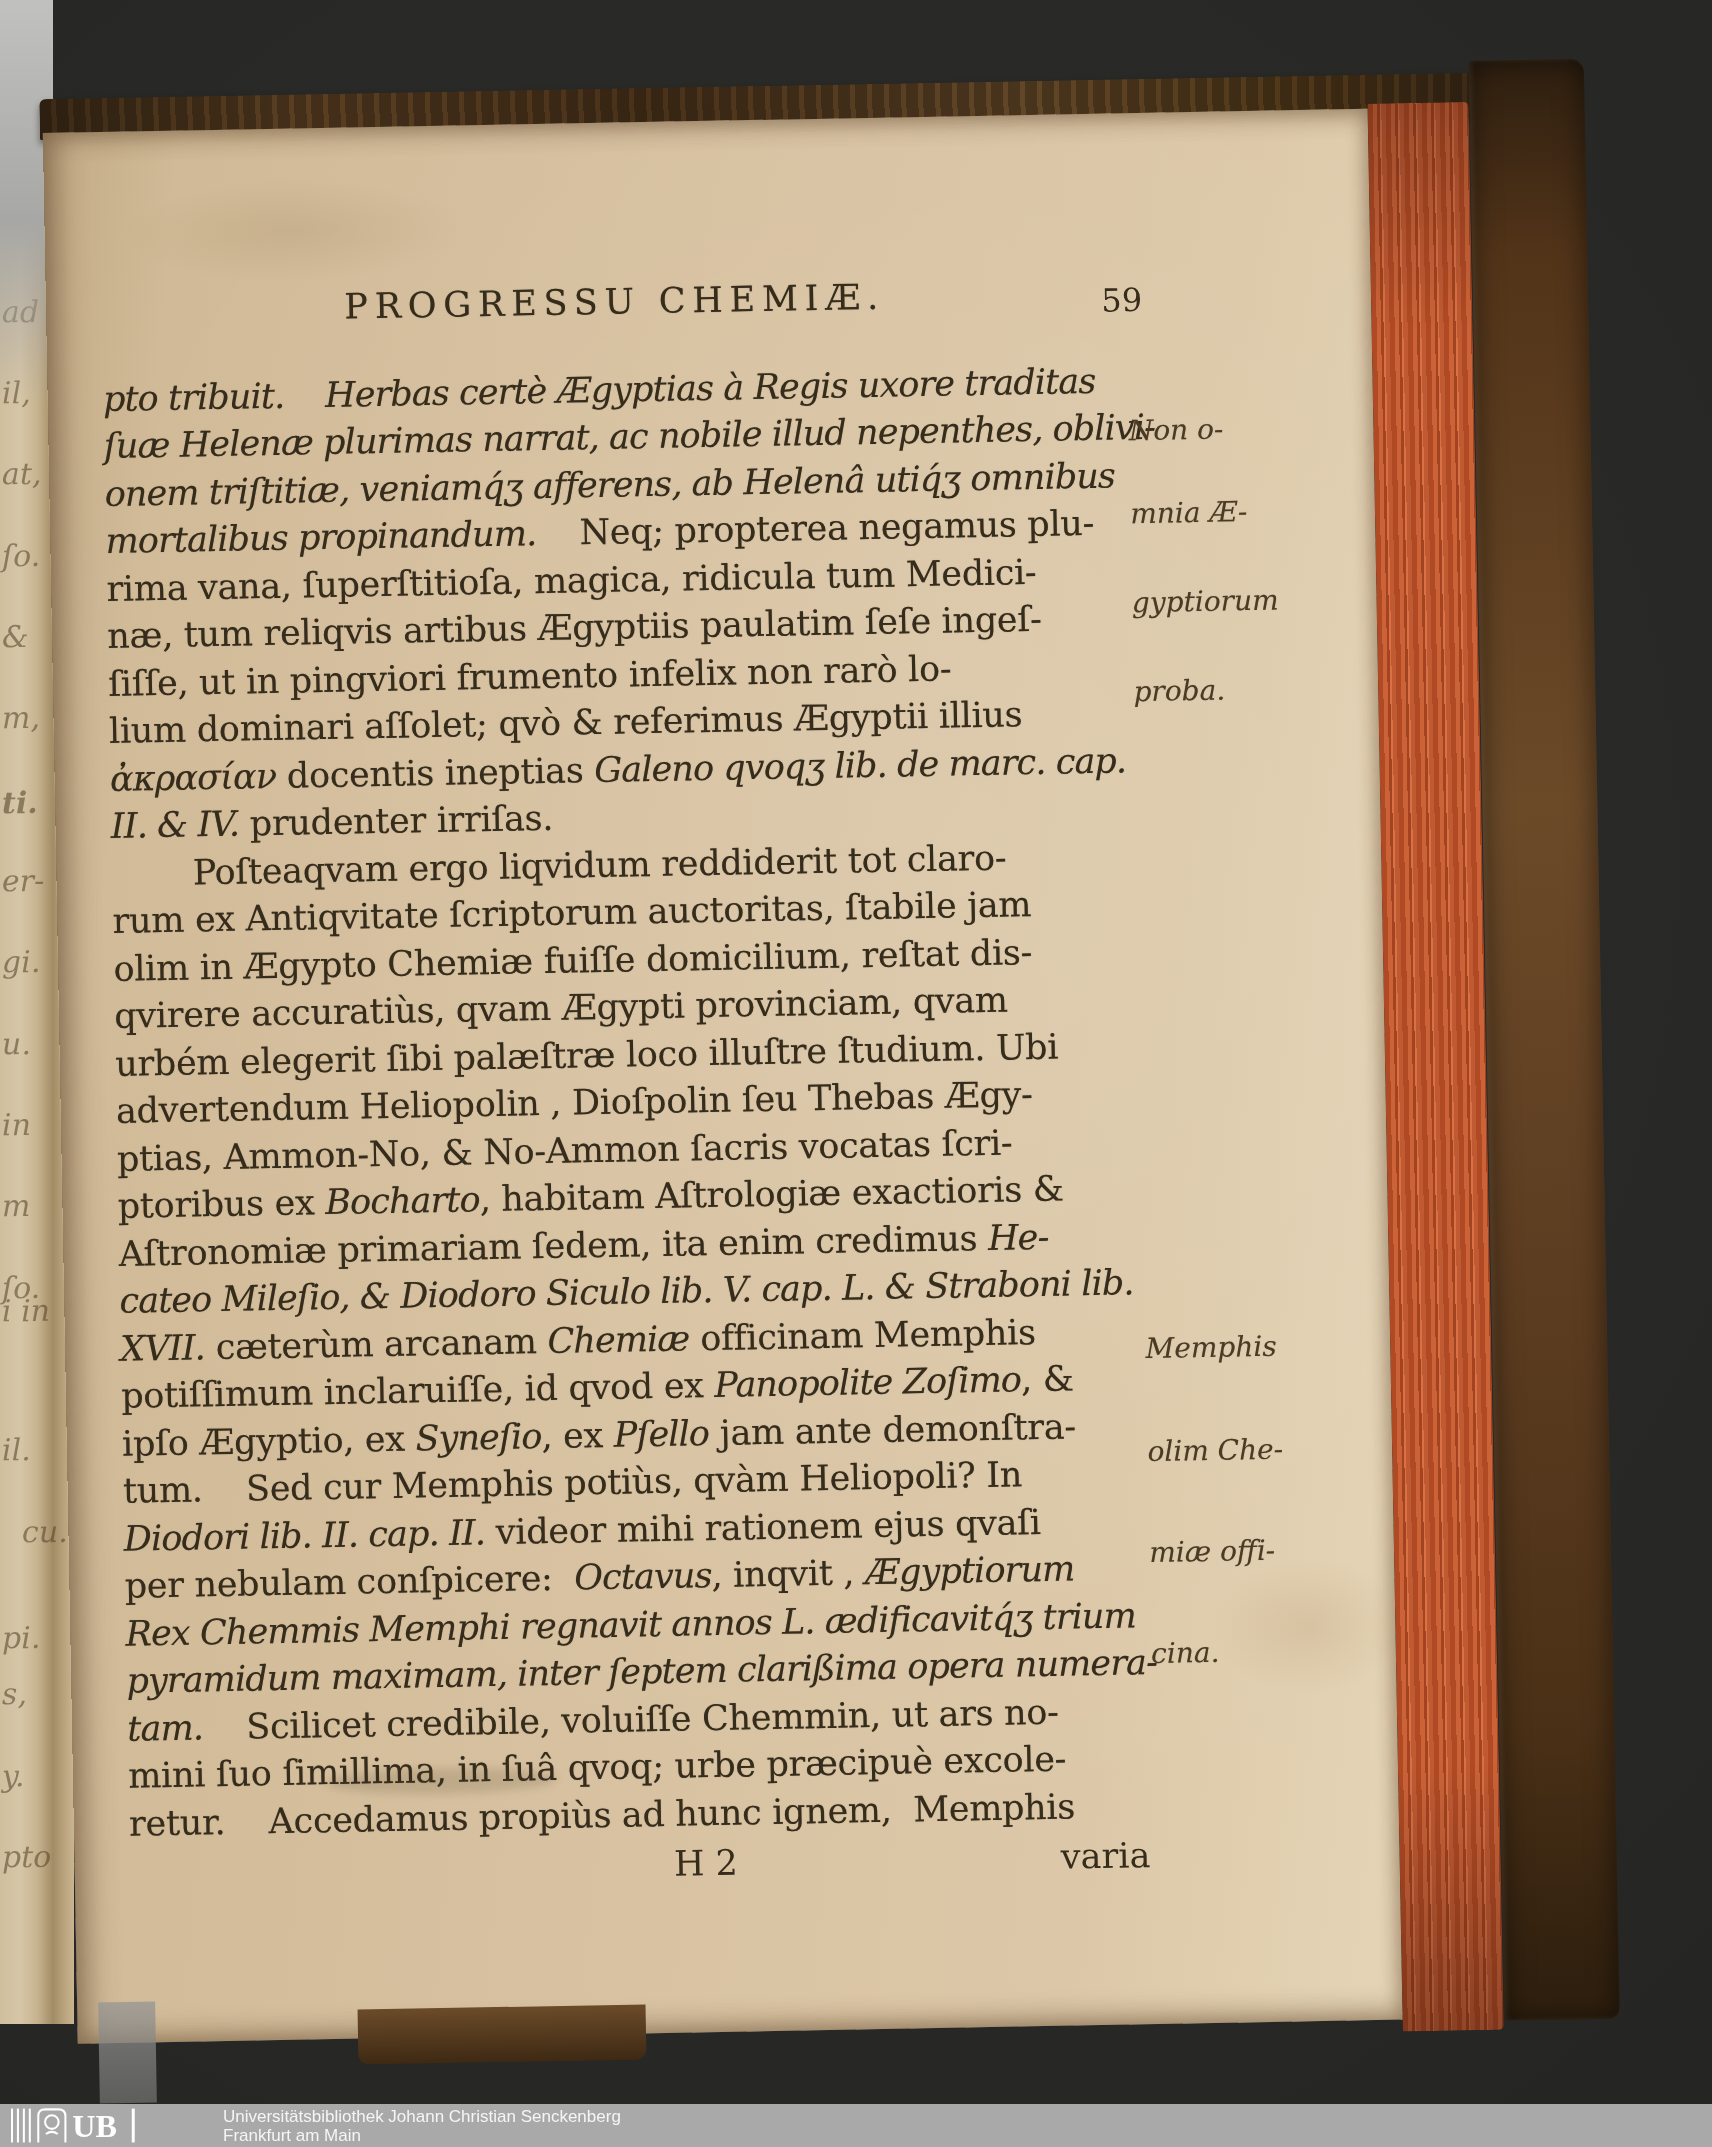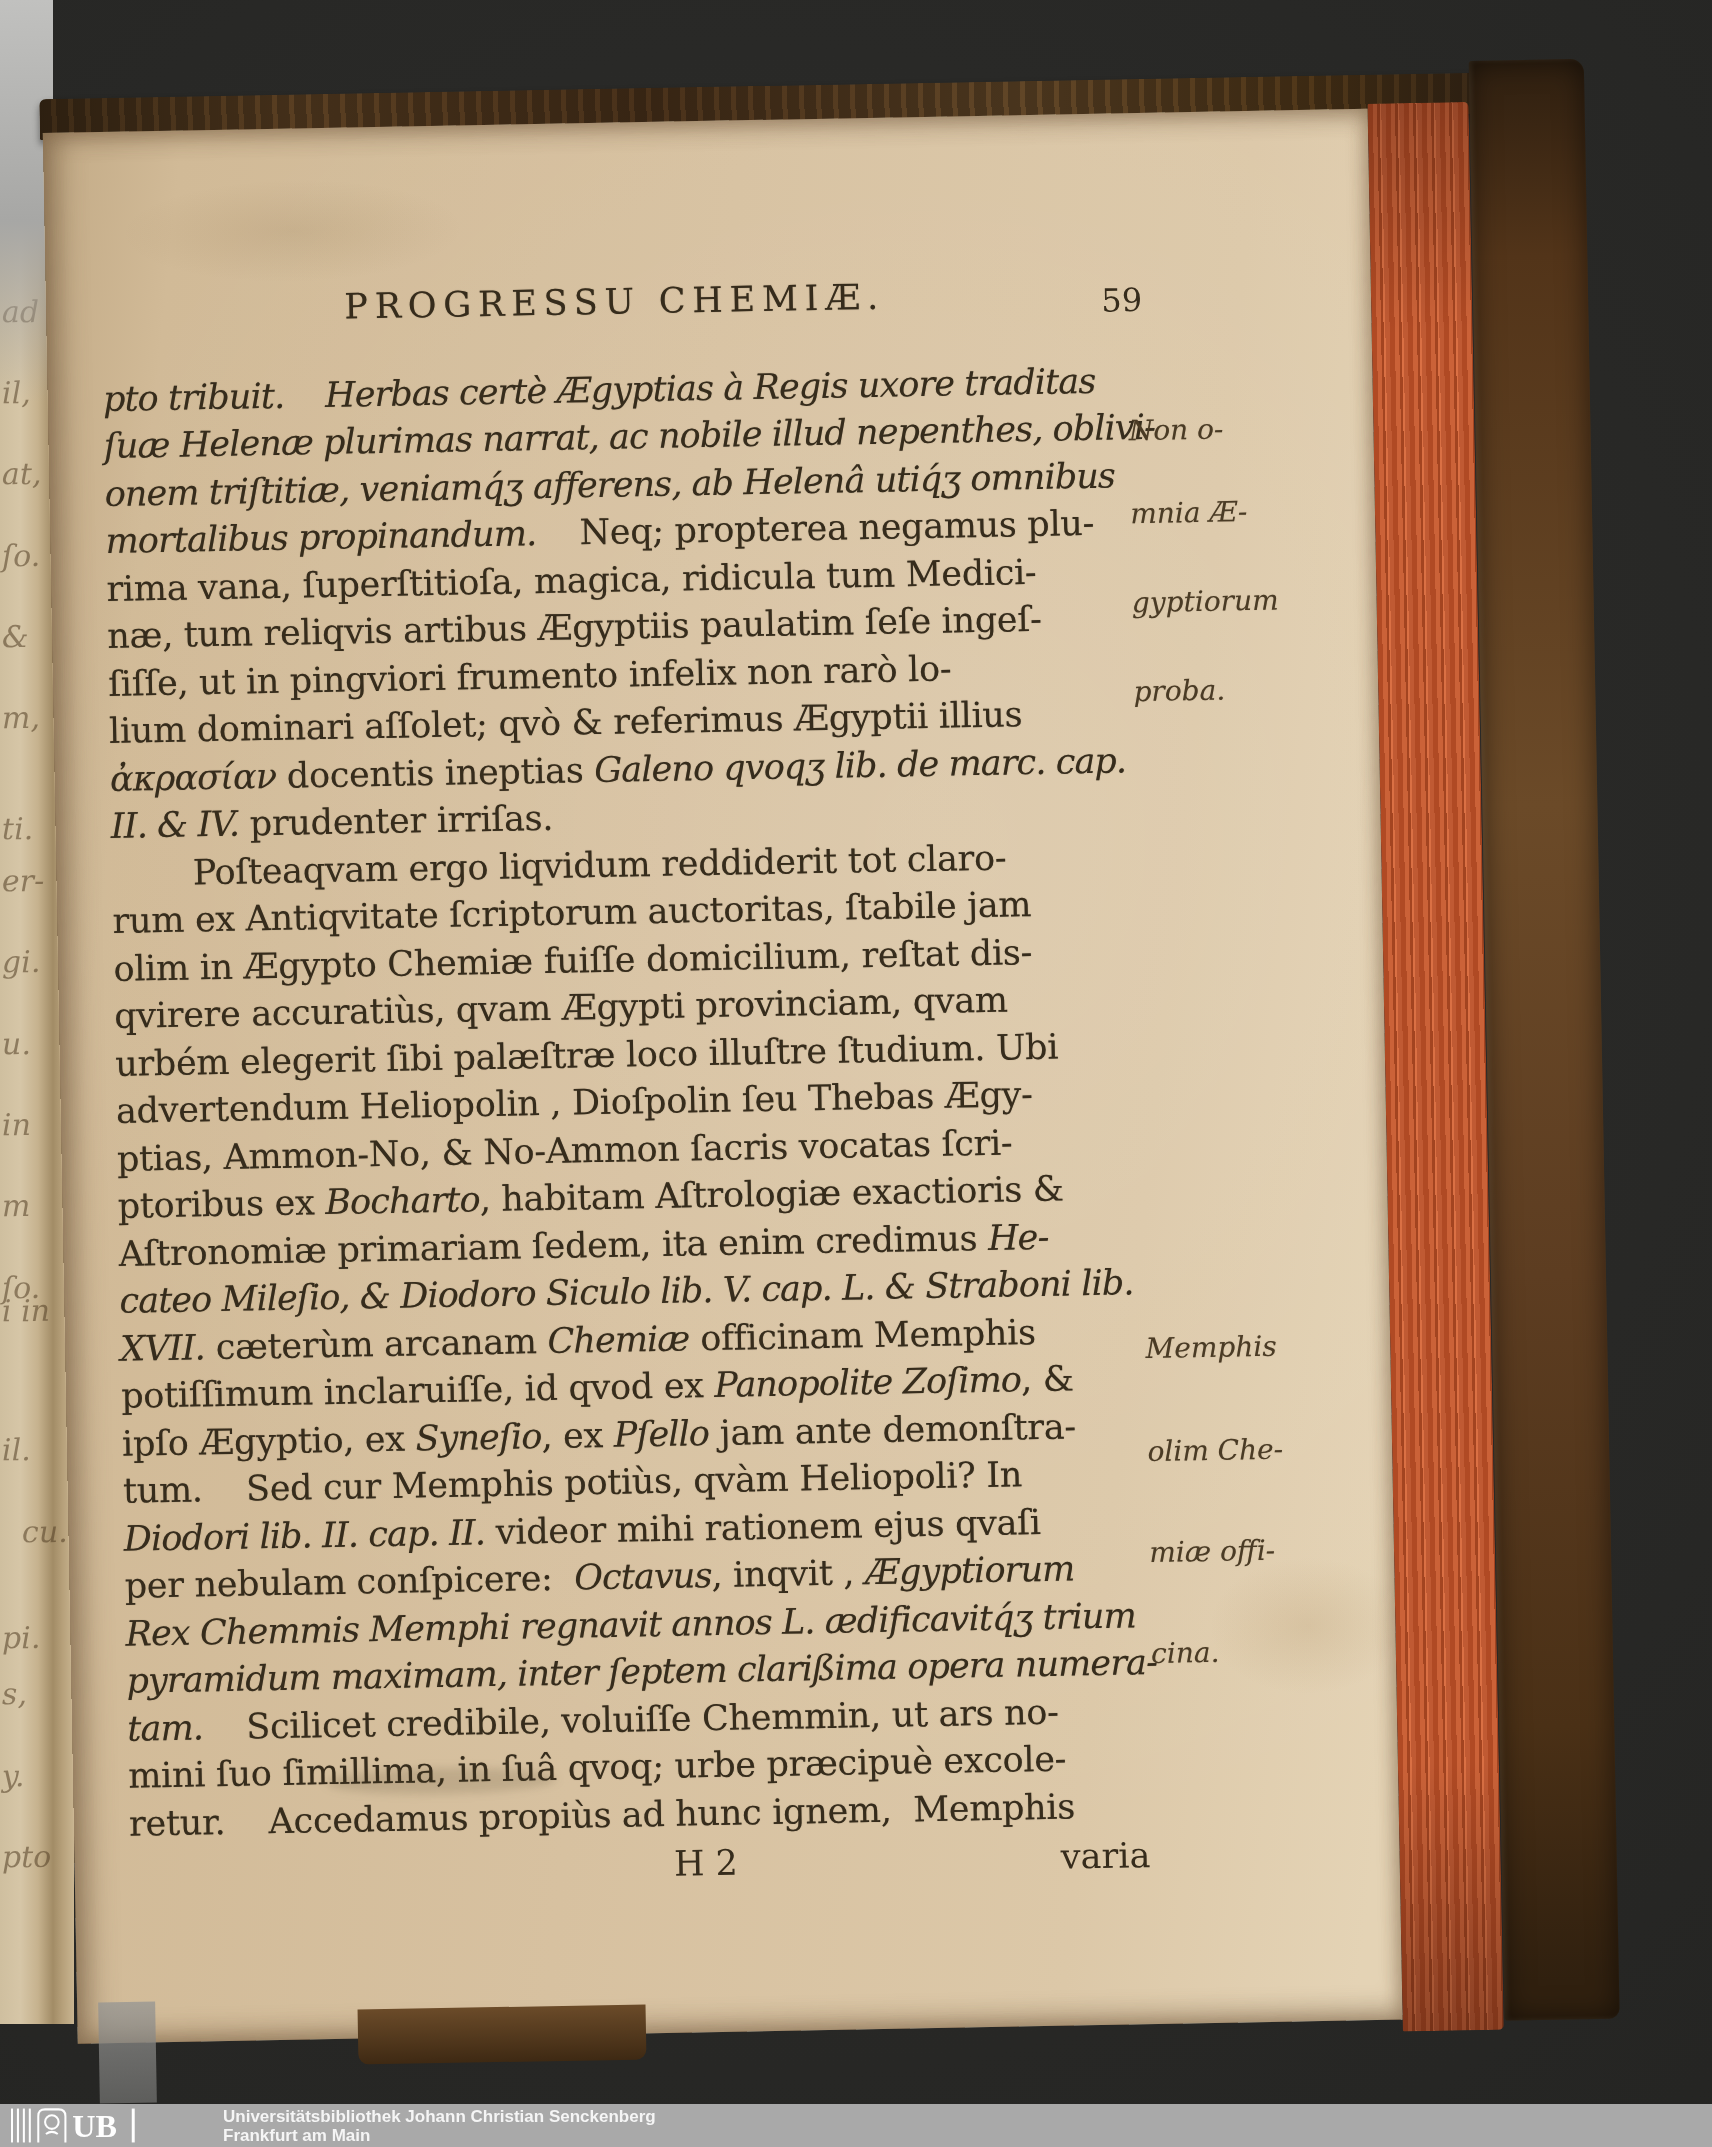--- a/index.html
+++ b/index.html
@@ -58,33 +58,33 @@
     background:rgba(70,55,30,.16);filter:blur(4.3px);}
   .stain1{position:absolute;left:1139px;top:1447px;width:197px;height:137px;border-radius:50%;
     background:radial-gradient(closest-side,rgba(150,110,60,.14),rgba(150,110,60,0));}
   .stain2{position:absolute;left:77px;top:51px;width:342px;height:103px;border-radius:50%;
     background:radial-gradient(closest-side,rgba(120,90,50,.12),rgba(120,90,50,0));}
 
   
   .banner{position:absolute;left:0;top:2104px;width:1712px;height:43px;background:var(--banner);padding-left:38px;}
   .banner-logo{position:absolute;left:6.8px;top:1.7px;width:205px;height:39px;}
   .banner-text{position:absolute;left:223px;top:2.6px;font-family:"Liberation Sans",sans-serif;
-    color:var(--banner-text);line-height:19px;font-size:17px;font-weight:bold;}
+    color:var(--banner-text);line-height:19px;font-size:17px;}
 </style>
 </head>
 <body>
 
 <div class="gutter-strip" id="gutter">
     <div class="gutter-frag" style="top: 193px;">ad</div>
     <div class="gutter-frag" style="top: 274px;">il,</div>
     <div class="gutter-frag" style="top: 355px;">at,</div>
     <div class="gutter-frag" style="top: 437px;">ſo.</div>
     <div class="gutter-frag" style="top: 518px;">&amp;</div>
     <div class="gutter-frag" style="top: 599px;">m,</div>
-    <div class="gutter-frag" style="top: 710px;">ti.</div>
+    <div class="gutter-frag" style="top: 684px; font-weight: bold;">ti.</div>
     <div class="gutter-frag" style="top: 762px;">er-</div>
     <div class="gutter-frag" style="top: 843px;">gi.</div>
     <div class="gutter-frag" style="top: 925px;">u.</div>
     <div class="gutter-frag" style="top: 1006px;">in</div>
     <div class="gutter-frag" style="top: 1087px;">m</div>
     <div class="gutter-frag" style="top: 1169px;">ſo.</div>
     <div class="gutter-frag" style="top: 1192px;">i in</div>
     <div class="gutter-frag" style="top: 1331px;">il.</div>
     <div class="gutter-frag" style="top: 1413px; margin-left: 20px;">cu.</div>
     <div class="gutter-frag" style="top: 1483px; margin-top: 36px;">pi.</div>

